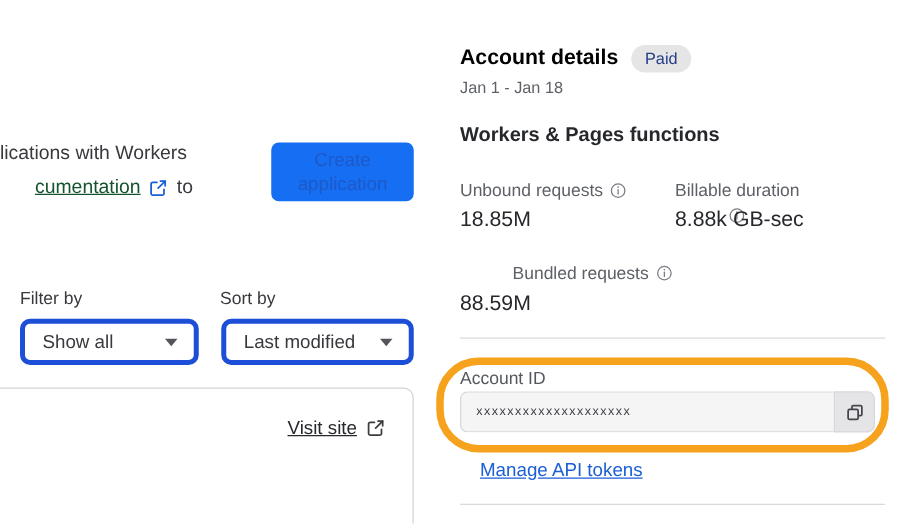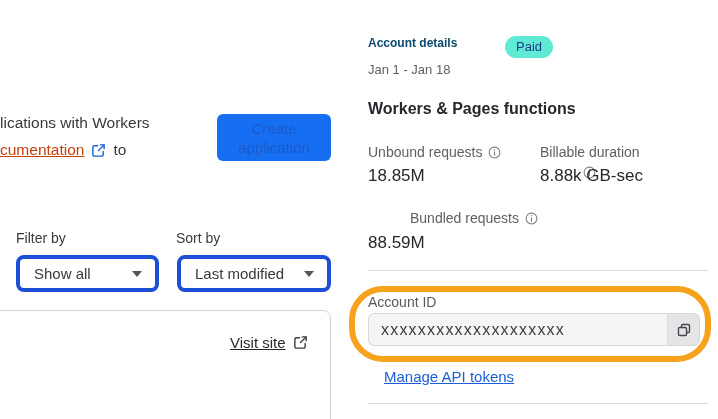--- a/index.html
+++ b/index.html
@@ -12,21 +12,21 @@
     position:relative;
     width:718px; height:419px;
     background:#ffffff;
     overflow:hidden;
   }
   .abs { position:absolute; }
 
   
   .intro-line1 { left:0; top:114px; font-size:15.5px; color:#37393d; }
   .intro-line2 { left:0; top:141px; font-size:15.5px; color:#37393d; display:flex; align-items:center; gap:7px; }
-  .intro-link { color:#c2410c; text-decoration:underline; cursor:pointer; }
+  .intro-link { color:#14532d; text-decoration:underline; cursor:pointer;padding-left:28px; }
   .ext-icon { display:inline-flex; align-items:center; }
 
   
   .create-btn {
     left:217px; top:114px; width:114px; height:47px;
     background:#166ff2; border:none; border-radius:6px;
     color:#1d59c9; font-size:15px; line-height:19px;
     font-family:Liberation Sans, sans-serif; text-align:center; cursor:pointer;
     display:flex; align-items:center; justify-content:center; padding:0 24px;
   }
@@ -55,24 +55,24 @@
     background:#fff; border:1px solid #d4d4d6; border-radius:8px;
   }
   .visit-site {
     left:230px; top:334px;
     display:flex; align-items:center; gap:7px;
     font-size:15px; color:#26282c; cursor:pointer;
   }
   .visit-site-label { text-decoration:underline; }
 
   
-  .account-title { left:368px; top:36px; font-size:12px; font-weight:700; color:#0c4a6e; }
+  .account-title { left:368px; top:36px; font-size:17px; font-weight:700; color:#000000; }
   .plan-badge {
     left:505px; top:36px;
-    background:#5eead4; color:#223c85;
+    background:#e5e5e5; color:#223c85;
     font-size:13px; padding:3px 11px 4px; border-radius:999px;
   }
   .date-range { left:368px; top:62px; font-size:13px; color:#5d6066; }
   .usage-heading { left:368px; top:100px; font-size:16px; font-weight:700; color:#25272b; }
 
   .stat-label { font-size:14px; color:#5d6066; display:flex; align-items:center; gap:6px; }
   .stat-value { font-size:17px; color:#25272b; }
   .stat-u-label  { left:368px; top:144px; }
   .stat-u-value  { left:368px; top:166px; }
   .stat-b-label  { left:540px; top:144px;flex-direction:column; }
@@ -83,21 +83,21 @@
   .divider { width:340px; height:1px; background:#dadada; left:368px; }
   .divider-top { top:270px; }
   .divider-bottom { top:403px; }
 
   .account-id-label { left:368px; top:294px; font-size:14px; color:#55585e; }
   .account-id-group { left:368px; top:313px; width:332px; height:33px; display:flex; }
   .account-id-input {
     flex:1; min-width:0;
     background:#f5f5f6; border:1px solid #d8d8da; border-right:none;
     border-radius:6px 0 0 6px;
-    font-family:inherit; font-size:16px; color:#3a3c40;
+    font-family:inherit; font-size:10px; color:#3a3c40;
     letter-spacing:1.2px; padding:0 10px 0 12px;
   }
   .copy-btn {
     width:33px; background:#e5e5e7; border:1px solid #d8d8da;
     border-radius:0 6px 6px 0; cursor:pointer;
     display:flex; align-items:center; justify-content:center;
   }
 
   .highlight-ring {
     left:349px; top:286px; width:362px; height:76px;

